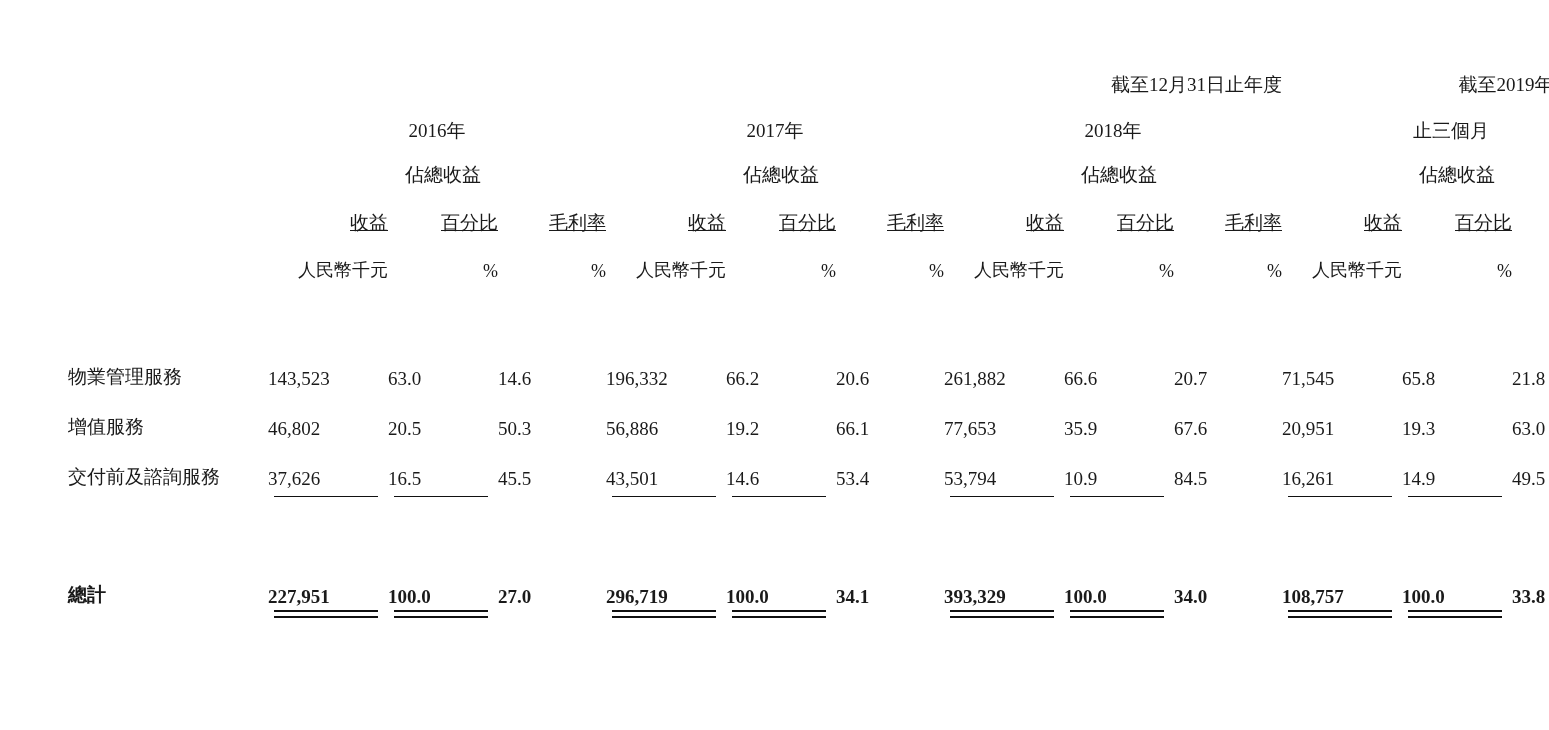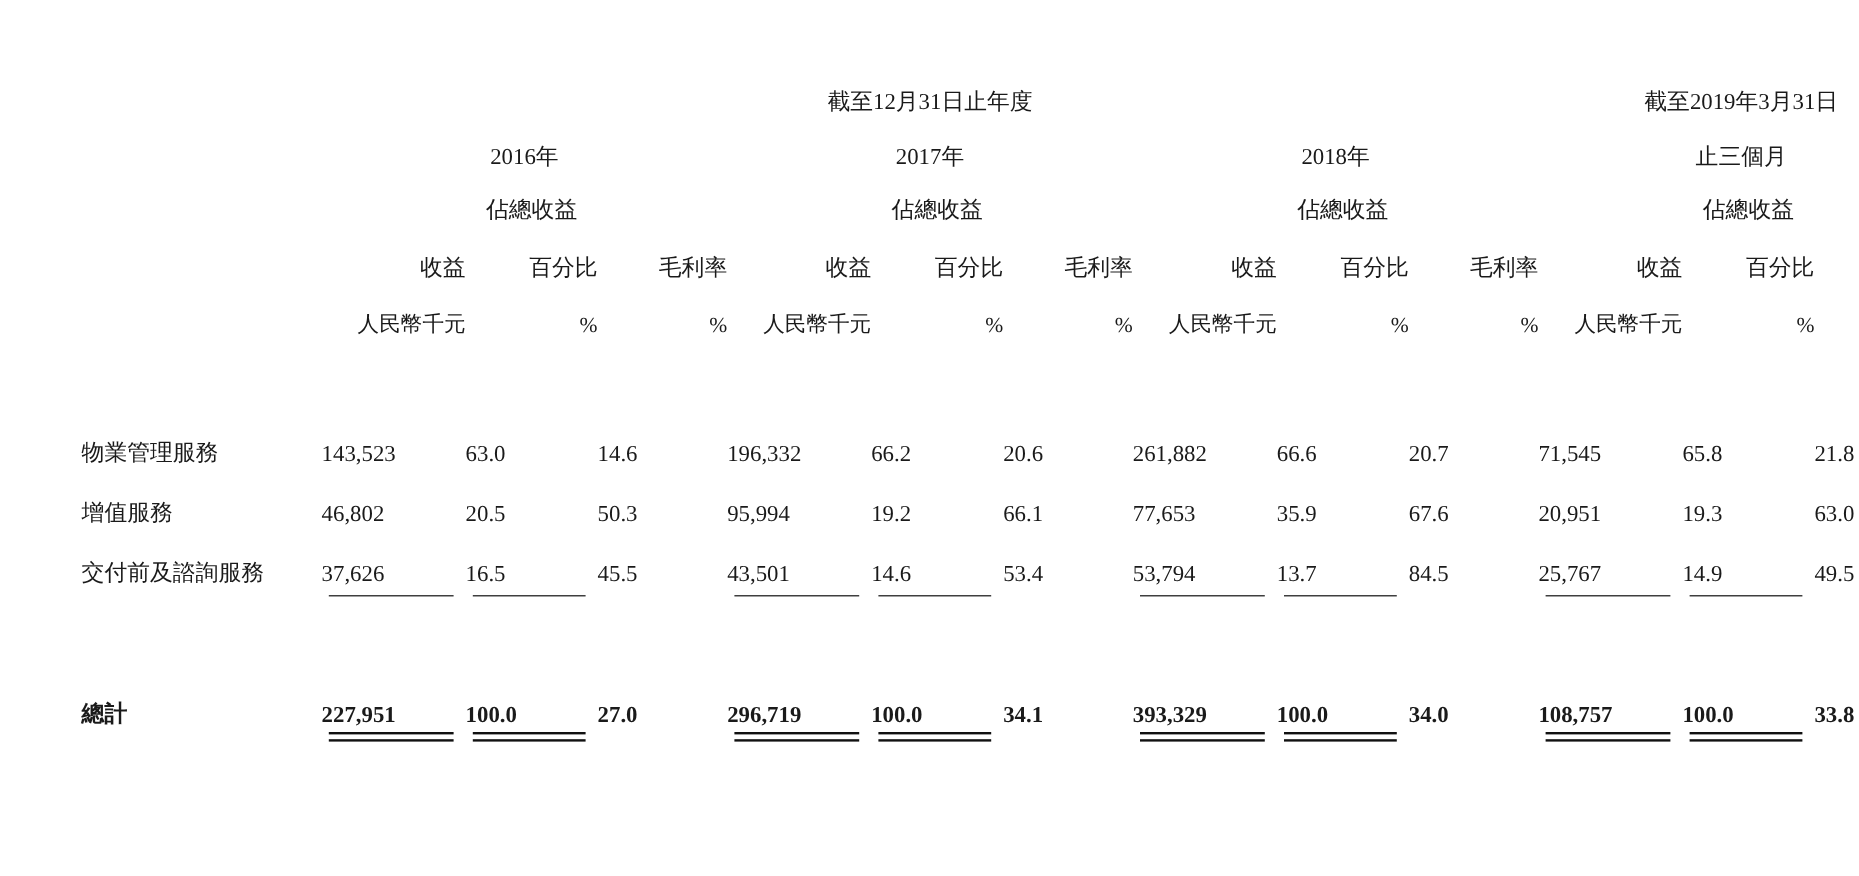--- a/index.html
+++ b/index.html
@@ -61,24 +61,24 @@
     font-weight: bold;
     padding-right: 10px;
     white-space: nowrap;
   }
   .hdr-unit {
     text-align: right;
     font-size: 18px;
     padding-right: 10px;
     white-space: nowrap;
   }
-  tr.h-top td { height: 46px; }
+  tr.h-top td { height: 46px; text-align: right; }
   tr.h-year td { height: 46px; }
   tr.h-sub td { height: 44px; }
-  tr.h-col td { height: 48px; }
+  tr.h-col td { height: 48px; text-decoration: underline; }
   tr.h-unit td { height: 46px; }
   tr.spacer-top td { height: 58px; }
   tr.data td { height: 50px; margin-left: 20px; }
   tr.spacer-mid td { height: 56px; }
   tr.total td { height: 52px; font-weight: bold; }
   tr.rule-row td { height: 0; }
   
   .double-rule {
     position: relative;
     height: 12px;
@@ -212,43 +212,43 @@
         <td class="num">71,545</td>
         <td class="num">65.8</td>
         <td class="num">21.8</td>
       </tr>
 
       <tr class="data">
         <td class="lbl">增值服務</td>
         <td class="num">46,802</td>
         <td class="num">20.5</td>
         <td class="num">50.3</td>
-        <td class="num">95,994</td>
+        <td class="num">56,886</td>
         <td class="num">19.2</td>
         <td class="num">66.1</td>
         <td class="num">77,653</td>
         <td class="num">35.9</td>
         <td class="num">67.6</td>
         <td class="num">20,951</td>
         <td class="num">19.3</td>
         <td class="num">63.0</td>
       </tr>
 
       <tr class="data">
         <td class="lbl">交付前及諮詢服務</td>
         <td class="num">37,626</td>
         <td class="num">16.5</td>
         <td class="num">45.5</td>
         <td class="num">43,501</td>
         <td class="num">14.6</td>
         <td class="num">53.4</td>
         <td class="num">53,794</td>
-        <td class="num">13.7</td>
+        <td class="num">10.9</td>
         <td class="num">84.5</td>
-        <td class="num">25,767</td>
+        <td class="num">16,261</td>
         <td class="num">14.9</td>
         <td class="num">49.5</td>
       </tr>
 
       <tr class="rule-row">
         <td></td>
         <td>
             <div class="pre-total-rule"></div>
           </td>
         <td>

